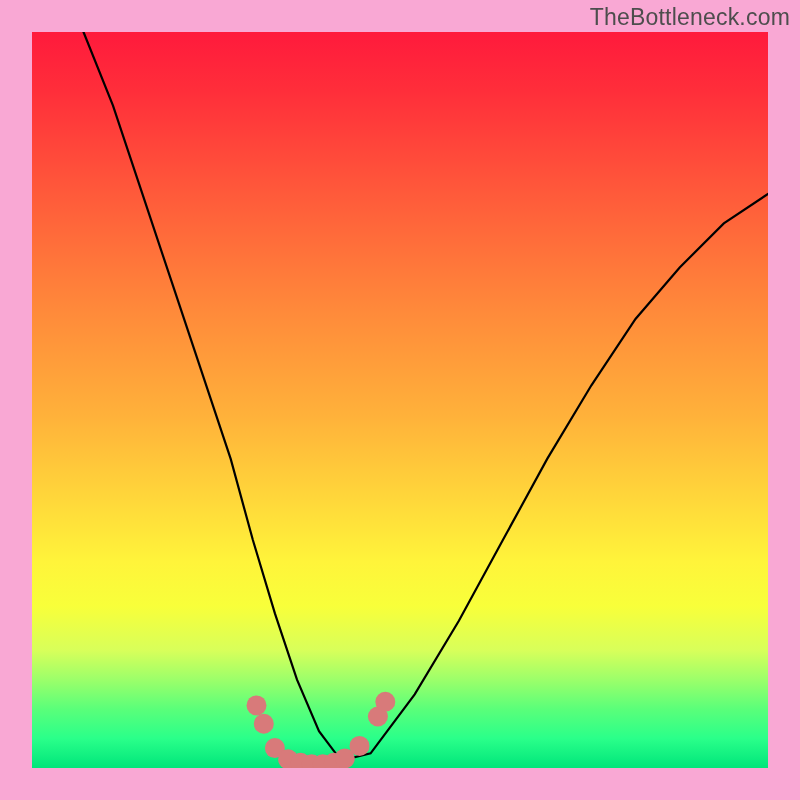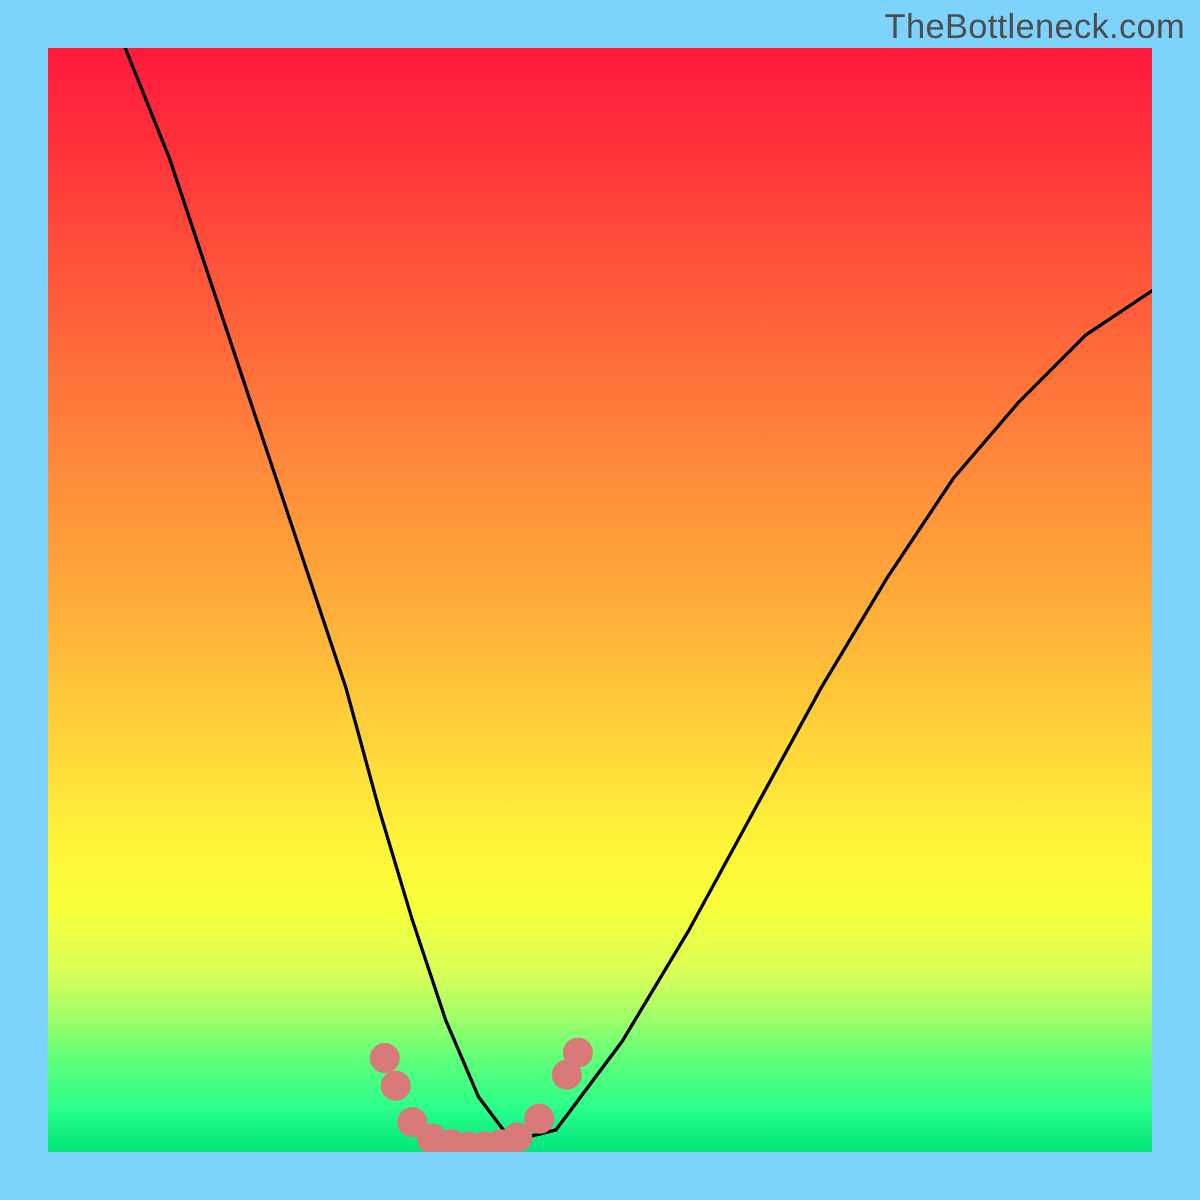--- a/index.html
+++ b/index.html
@@ -10,21 +10,21 @@
     background: #000;
     font-family: Arial, Helvetica, sans-serif;
     overflow: hidden;
   }
   .frame {
     position: absolute;
     left: 0;
     top: 0;
     width: 800px;
     height: 800px;
-    background: #7dd3fc;
+    background: #f9a8d4;
   }
   .plot {
     position: absolute;
     left: 32px;
     top: 32px;
     width: 736px;
     height: 736px;
     
     background: linear-gradient(
       to bottom,

